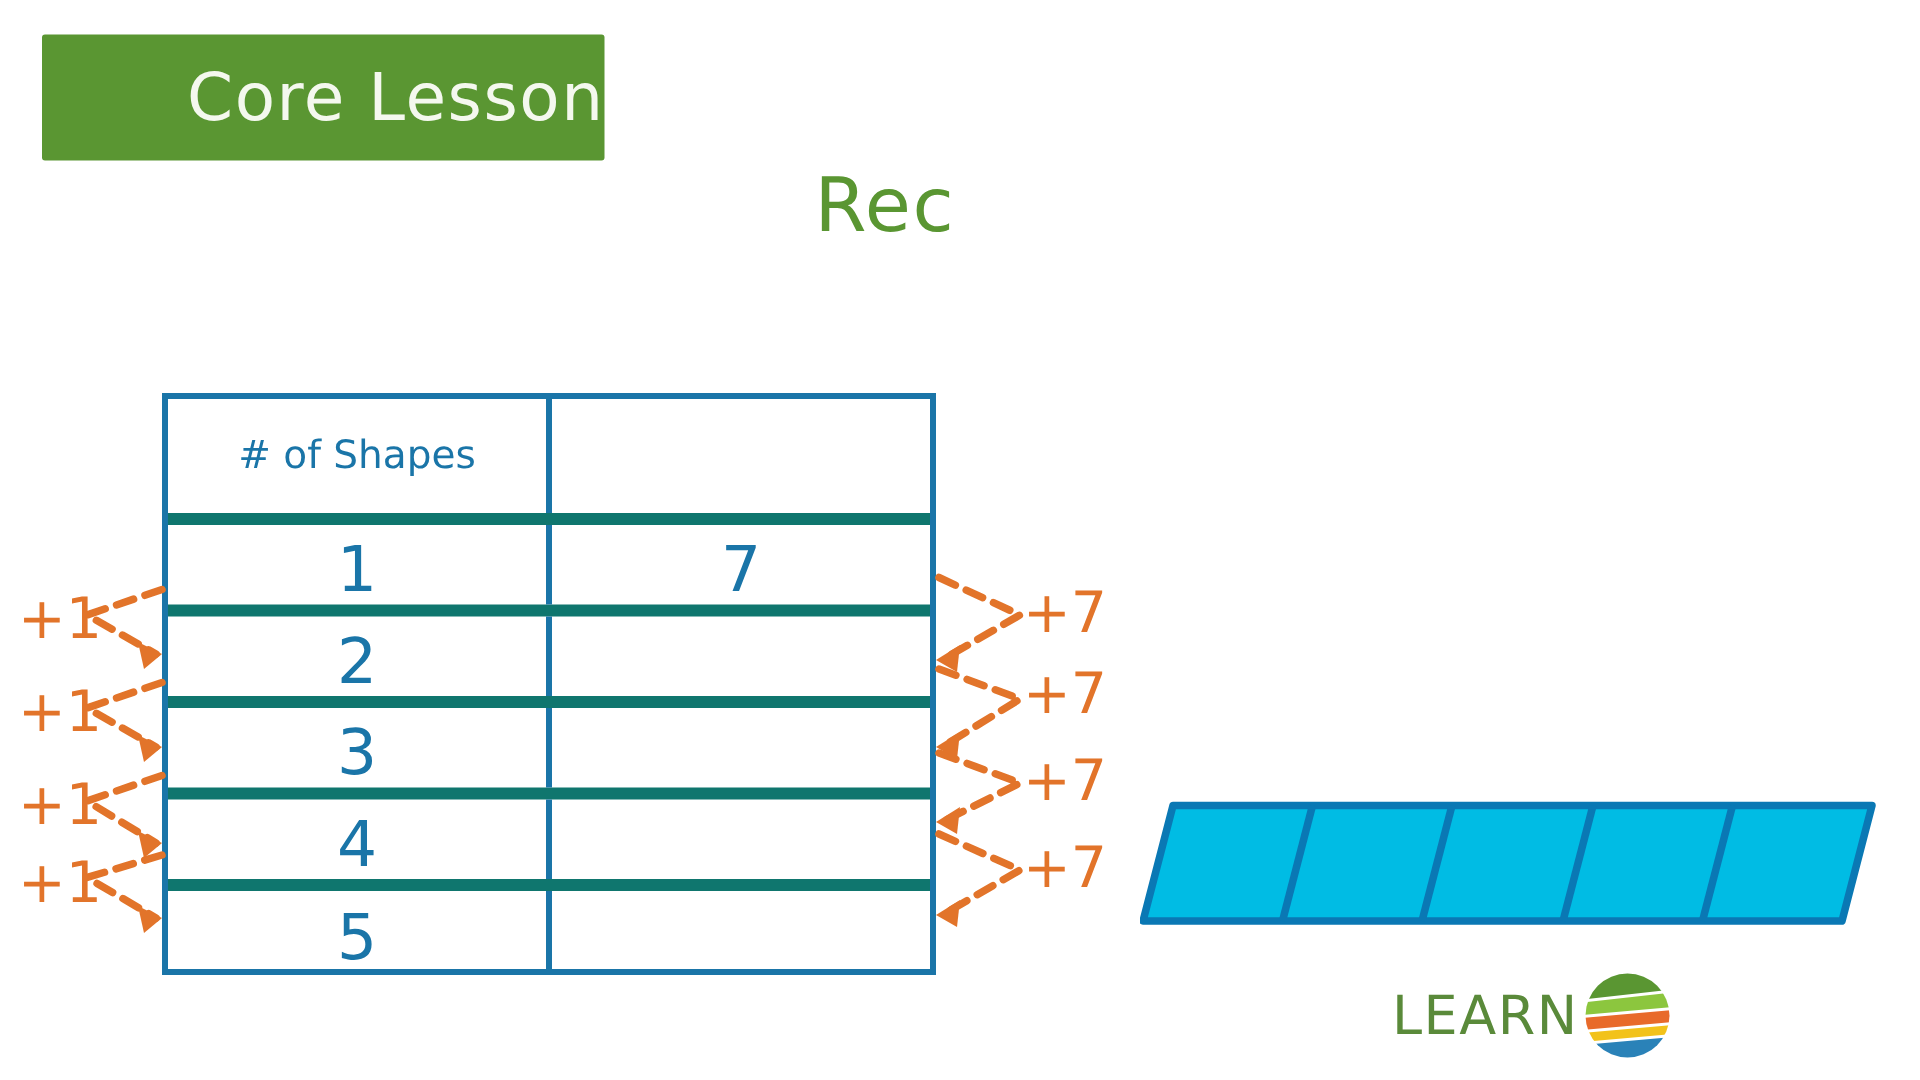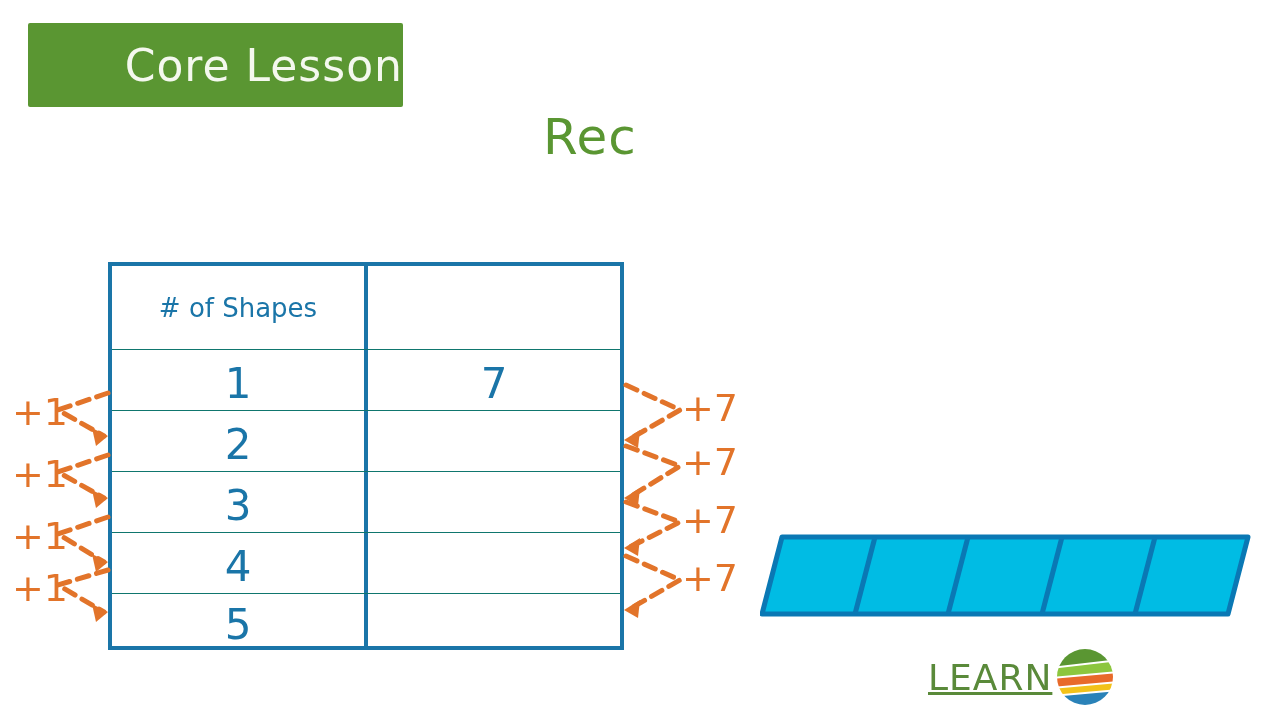--- a/index.html
+++ b/index.html
@@ -23,21 +23,21 @@
     font-family: "DejaVu Sans", sans-serif;
   }
   .table {
     position: absolute; left: 108px; top: 262px;
     width: 516px; height: 388px;
     box-sizing: border-box;
     border: 4px solid #1a75a8;
   }
   .row {
     display: flex; box-sizing: border-box;
-    border-bottom: 1px solid #0f766e;
+    border-bottom: 8px solid #0f766e;
   }
   .row:last-child { border-bottom: none; }
   .row.header { height: 84px; }
   .row.body { height: 61px; }
   .row.body.last { height: 54px; }
   .cell {
     display: flex; align-items: center; justify-content: center;
     color: #1a75a8; box-sizing: border-box;
   }
   .cell.c1 { width: 256px; border-right: 4px solid #1a75a8; }
@@ -47,21 +47,21 @@
   .annot {
     position: absolute; color: #e2742a; font-size: 38px;
     font-family: "DejaVu Sans", sans-serif;
   }
   svg.arrows { position: absolute; left: 0; top: 0; }
   .shape { position: absolute; left: 760px; top: 532px; }
   .logo {
     position: absolute; left: 928px; top: 647px; height: 60px;
     display: flex; align-items: center;
   }
-  .logo .learn { color: #5a8a3a; font-size: 36px; letter-spacing: 1px; text-decoration: underline; }
+  .logo .learn { color: #5a8a3a; font-size: 36px; letter-spacing: 1px; }
   .logo .zillion { color: #2a82b8; font-size: 36px; letter-spacing: 1px; }
   .logo .globe { margin: 0 2px; }
 </style>
 </head>
 <body>
 
 <div class="badge">
   <span>Core Lesson</span>
 </div>
 

